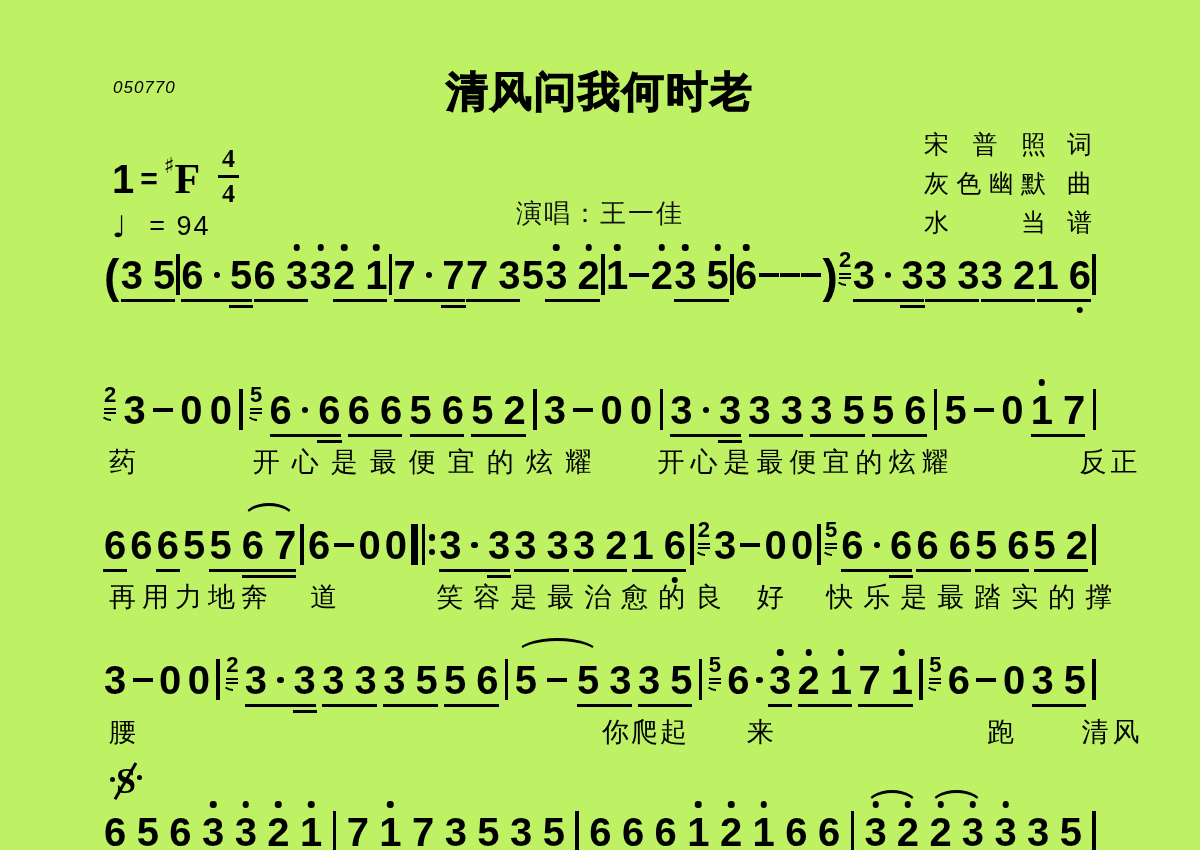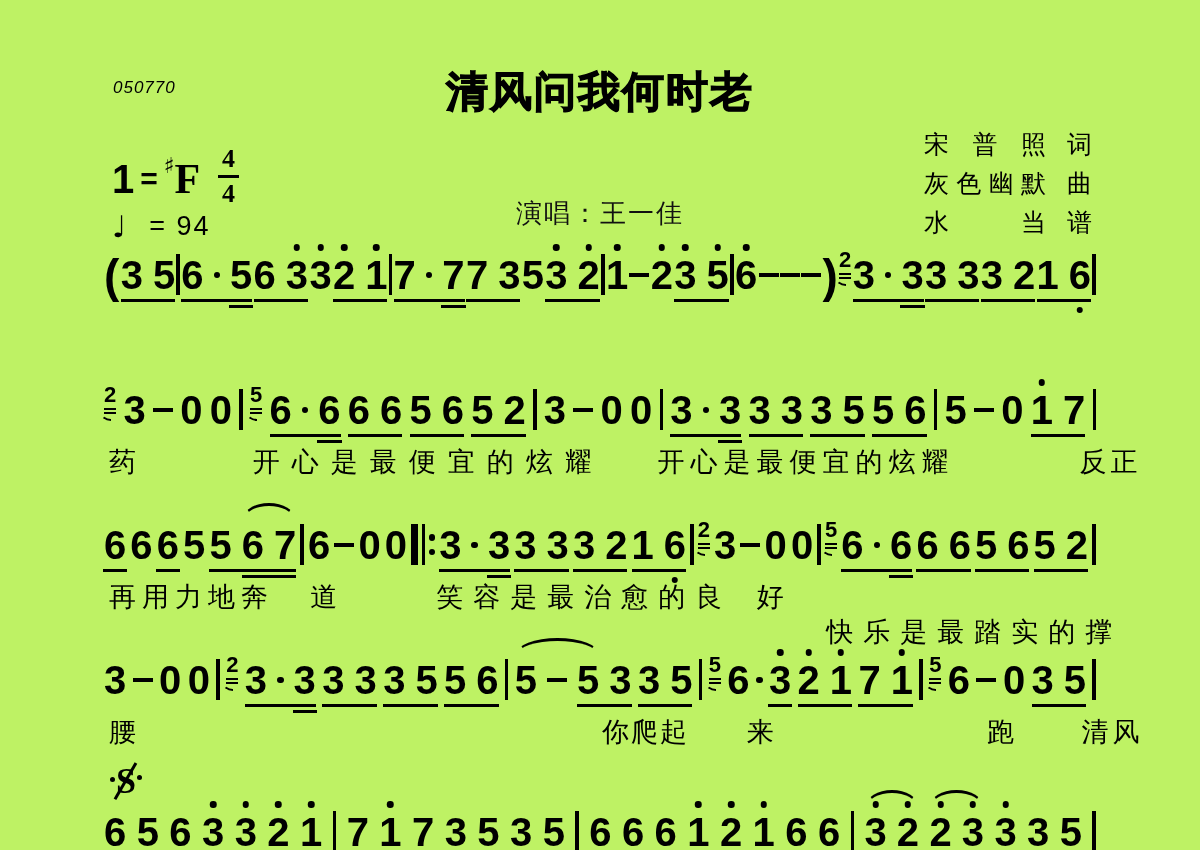--- a/index.html
+++ b/index.html
@@ -563,21 +563,21 @@
               <span class="num">2</span>
             </span>
           </span>
           <span class="bar"></span>
         </div>
         <div class="lyrics">
           <span style="left: 0.5%;">再用力地奔</span>
           <span style="left: 20.8%;">道</span>
           <span style="left: 33.5%; letter-spacing: 10px;">笑容是最治愈的良</span>
           <span style="left: 65.8%;">好</span>
-          <span style="left: 72.8%; letter-spacing: 10px; margin-top: 35px;">快乐是最踏实的撑</span>
+          <span style="left: 72.8%; letter-spacing: 10px;">快乐是最踏实的撑</span>
         </div>
       </div>
       <div class="system line4">
         <div class="notes">
           <span class="note">
             <span class="num">3</span>
           </span>
           <span class="dash">
             <i class="dashbar"></i>
           </span>

